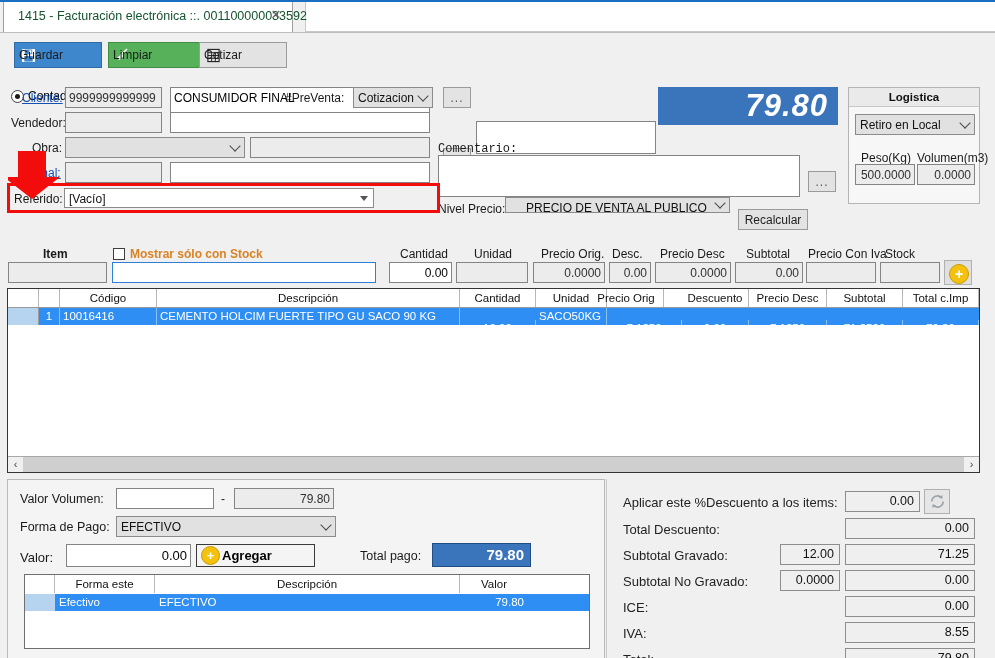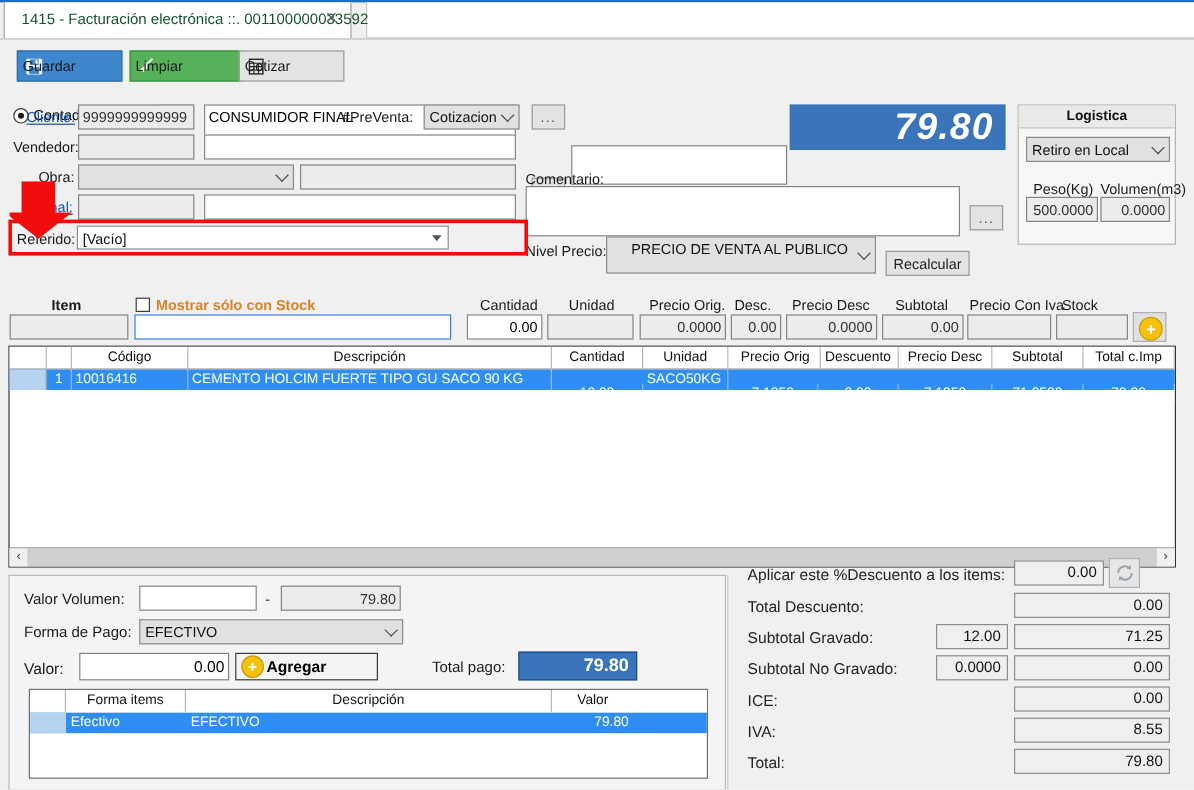--- a/index.html
+++ b/index.html
@@ -268,26 +268,26 @@
     <div class="entregas" style="left:512px;top:125px;width:74px;height:22px;">
       <span style="margin-left:4px;display:flex;align-items:center;">
         <svg width="15" height="15" viewBox="0 0 16 16">
             <circle cx="6.6" cy="6.3" r="4" fill="none" stroke="#111" stroke-width="2"></circle>
             <line x1="9.6" y1="9.4" x2="14" y2="14.4" stroke="#111" stroke-width="2.4"></line>
           </svg>
       </span>
       <span style="margin-left:3px;">Entregas</span>
     </div>
 
-    <div class="lbl" style="left:438px;top:109px;">Comentario:</div>
+    <div class="lbl" style="left:438px;top:109px;font-family:Liberation Mono, monospace;">Comentario:</div>
     <div class="tf" style="left:438px;top:122px;width:362px;height:42px;"></div>
     <div class="btn-sm dots" style="left:808px;top:138px;width:28px;height:21px;">...</div>
 
     <div class="lbl" style="left:438px;top:169px;">Nivel Precio:</div>
-    <div class="sel" style="left:505px;top:164px;width:225px;height:31px;padding-left:20px;">
+    <div class="sel" style="left:505px;top:164px;width:225px;height:16px;padding-left:20px;">
       <span>PRECIO DE VENTA AL PUBLICO</span>
       <i class="cv"></i>
     </div>
     <div class="btn-sm" style="left:738px;top:164px;width:70px;height:21px;margin-top:12px;">Recalcular</div>
 
     <div class="bigtotal" style="left:658px;top:54px;width:180px;height:38px;">79.80</div>
 
     <div class="grp" style="left:848px;top:54px;width:132px;height:117px;">
       <div class="gt">Logistica</div>
       <div class="sel" style="left:6px;top:26px;width:120px;height:21px;">
@@ -345,21 +345,21 @@
 
     <div class="gridwrap" style="left:7px;top:255px;width:973px;height:185px;">
 
       <div class="ghead">
         <div class="gh" style="left:0;width:31px;"></div>
         <div class="gh" style="left:31px;width:21px;"></div>
         <div class="gh" style="left:52px;width:97px;">Código</div>
         <div class="gh" style="left:149px;width:303px;">Descripción</div>
         <div class="gh" style="left:452px;width:76px;">Cantidad</div>
         <div class="gh" style="left:528px;width:71px;">Unidad</div>
-        <div class="gh" style="left:601px;width:75px;">Precio Orig</div>
+        <div class="gh" style="left:581px;width:75px;">Precio Orig</div>
         <div class="gh" style="left:674px;width:67px;">Descuento</div>
         <div class="gh" style="left:741px;width:78px;">Precio Desc</div>
         <div class="gh" style="left:819px;width:76px;">Subtotal</div>
         <div class="gh" style="left:895px;width:76px;">Total c.Imp</div>
       </div>
 
       <div class="grow sel2" style="top:19px;">
         <div class="rowhdr"></div>
         <div class="gc c" style="left:31px;width:21px;">1</div>
         <div class="gc" style="left:52px;width:97px;">10016416</div>
@@ -400,34 +400,34 @@
         <span class="plusbtn" style="position:relative;left:4px;top:0;width:17px;height:17px;font-size:13px;line-height:15px;">+</span>
         <span class="t">Agregar</span>
       </div>
 
       <div class="lbl" style="left:352px;top:69px;font-size:12.5px;">Total pago:</div>
       <div style="position:absolute;left:424px;top:63px;width:99px;height:24px;background:#3a74ba;border:1px solid #1f4e85;box-sizing:border-box;color:#fff;font-weight:bold;font-size:15px;text-align:right;line-height:22px;padding-right:6px;">79.80</div>
 
       <div class="pgwrap" style="left:16px;top:94px;width:566px;height:75px;">
         <div class="phrow">
           <div class="ph" style="left:0;width:30px;"></div>
-          <div class="ph" style="left:30px;width:100px;">Forma items</div>
+          <div class="ph" style="left:30px;width:100px;">Forma este</div>
           <div class="ph" style="left:130px;width:305px;">Descripción</div>
           <div class="ph" style="left:435px;width:68px;border-right:none;">Valor</div>
         </div>
         <div class="prow" style="top:19px;">
           <div class="prowhdr"></div>
           <div class="pc" style="left:30px;width:100px;">Efectivo</div>
           <div class="pc" style="left:130px;width:305px;">EFECTIVO</div>
           <div class="pc r" style="left:435px;width:68px;">79.80</div>
         </div>
       </div>
     </div>
 
-    <div class="panelbox" style="left:611px;top:422px;width:384px;height:180px;border-color:transparent;background:transparent;">
+    <div class="panelbox" style="left:611px;top:446px;width:384px;height:180px;border-color:transparent;background:transparent;">
 
       <div class="totlbl" style="left:11px;top:15px;">Aplicar este %Descuento a los items:</div>
       <div class="totfield" style="left:233px;top:11px;width:75px;height:21px;">0.00</div>
       <div class="refresh" style="left:312px;top:9px;width:26px;height:25px;">
         <svg width="17" height="17" viewBox="0 0 18 18">
           <path d="M3 9a6 6 0 0 1 10.4-4" fill="none" stroke="#9aa3aa" stroke-width="1.7"></path>
           <polygon points="14.4,2.2 14.2,6.2 10.3,5" fill="#9aa3aa"></polygon>
           <path d="M15 9a6 6 0 0 1-10.4 4" fill="none" stroke="#9aa3aa" stroke-width="1.7"></path>
           <polygon points="3.6,15.8 3.8,11.8 7.7,13" fill="#9aa3aa"></polygon>
         </svg>

